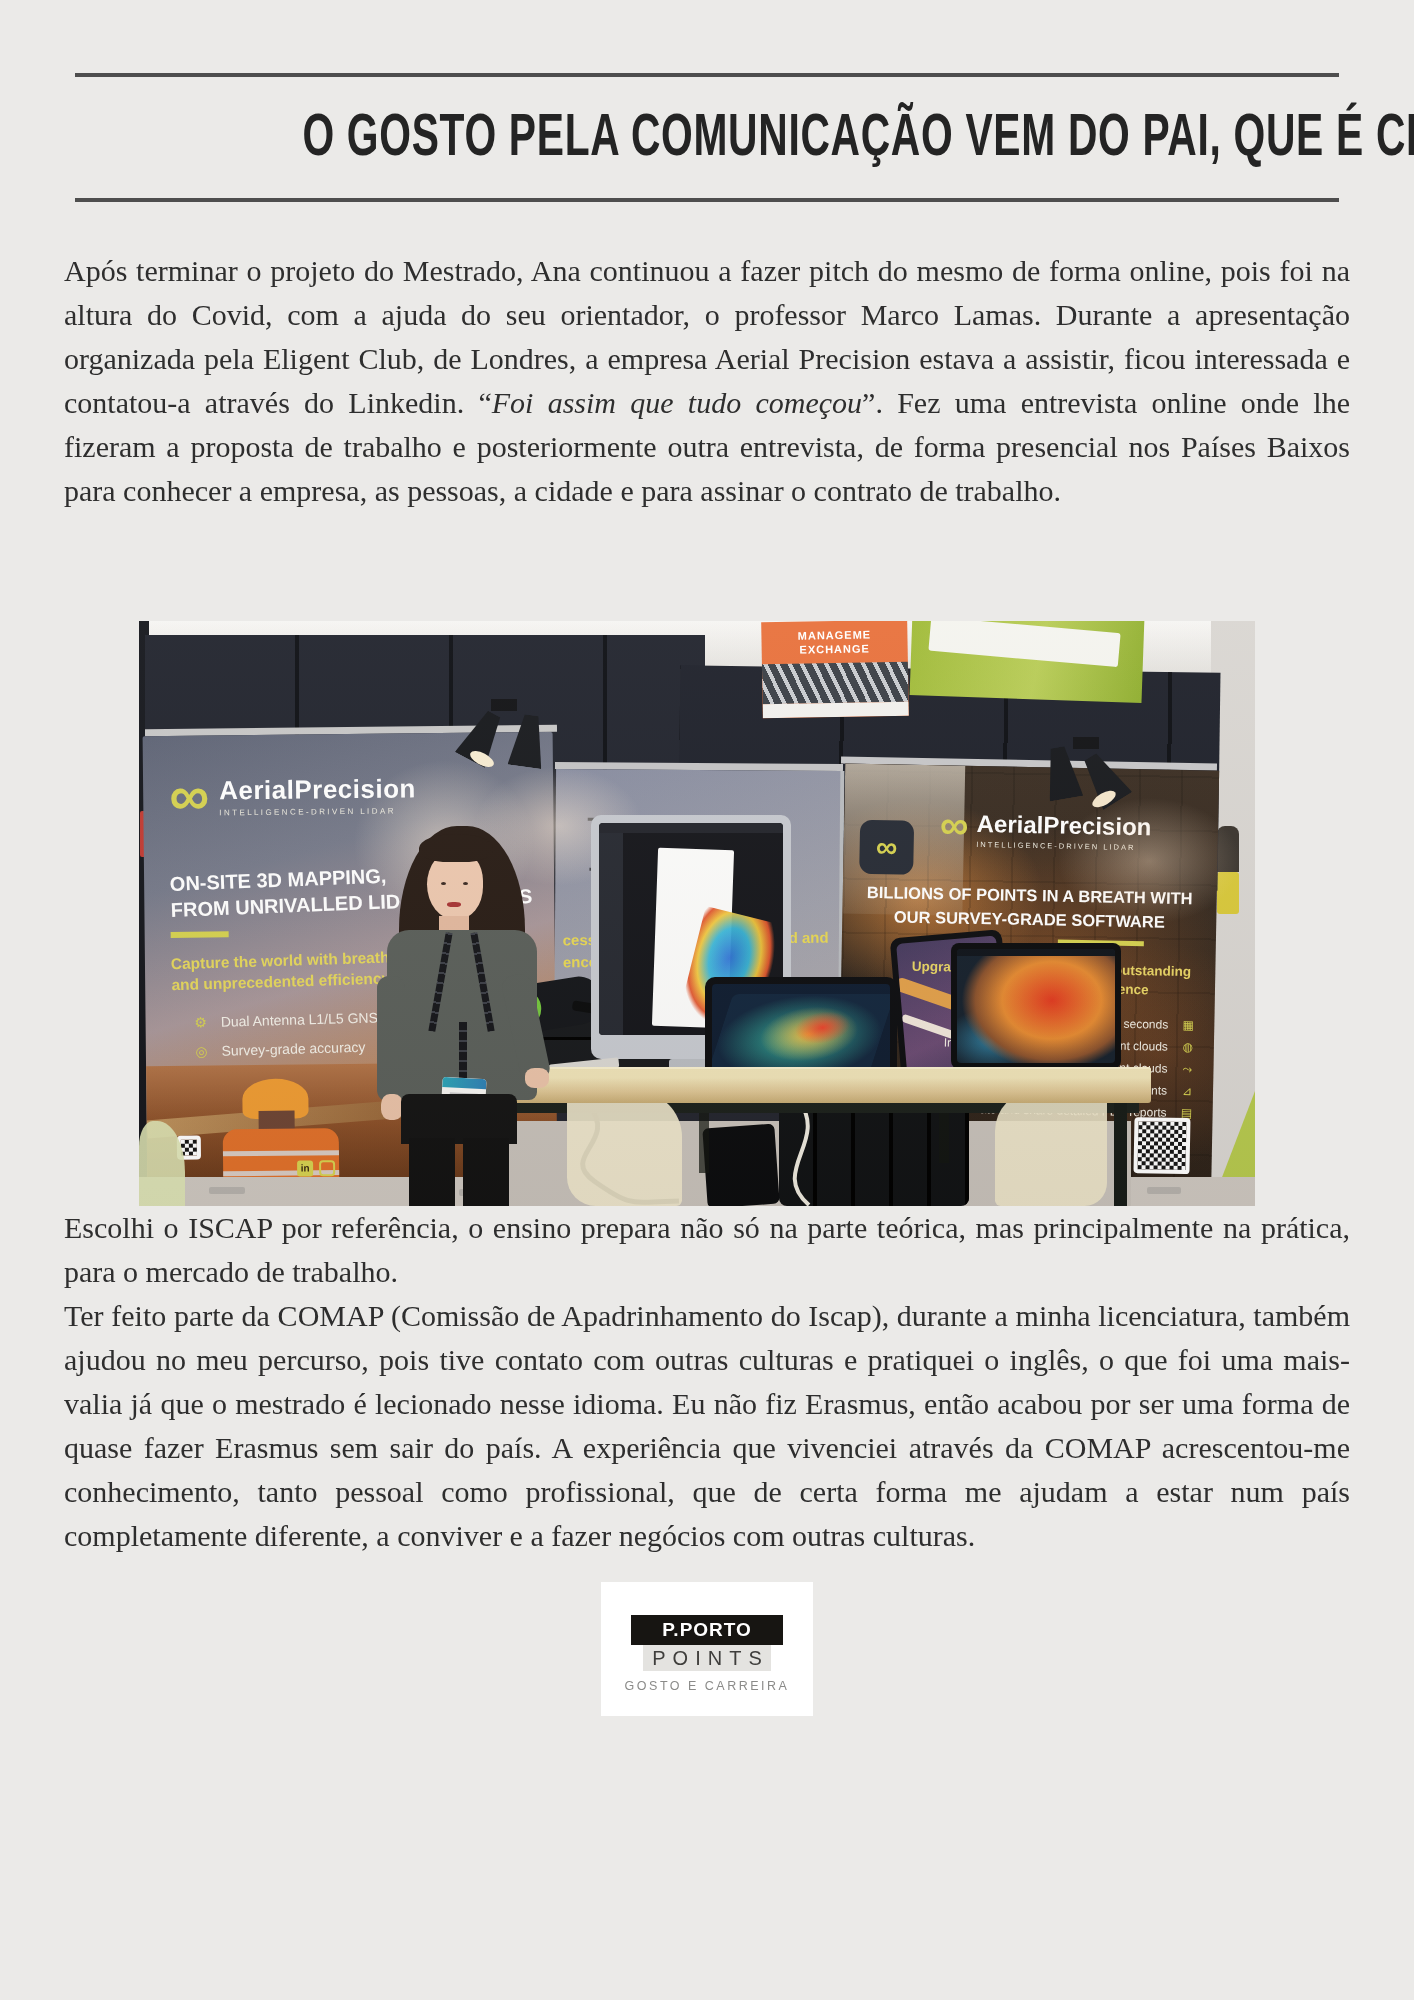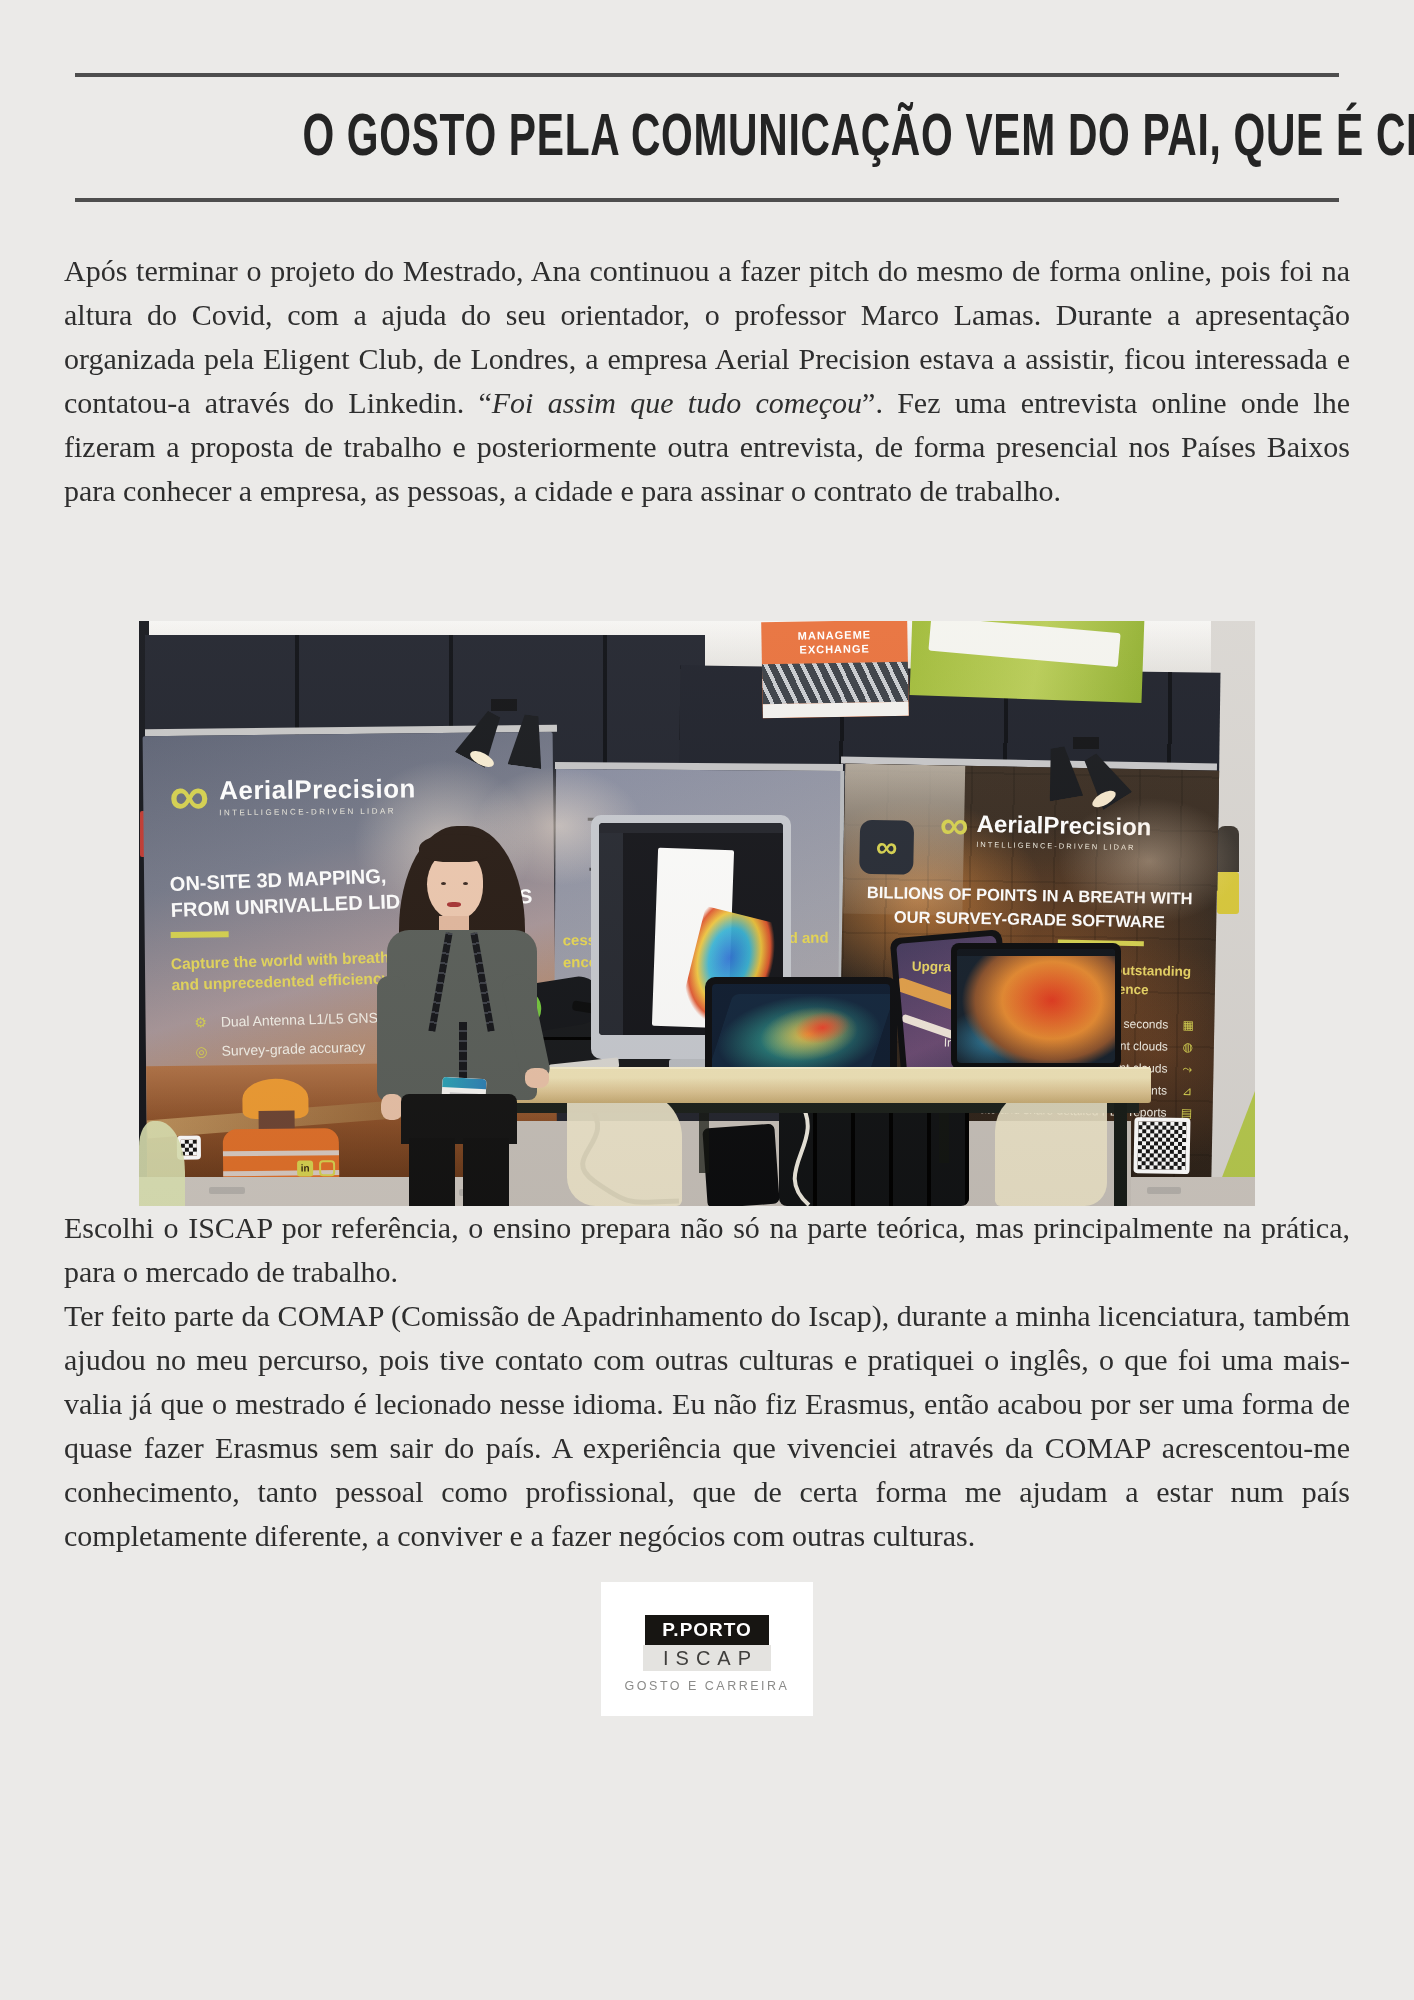--- a/index.html
+++ b/index.html
@@ -18,21 +18,21 @@
   
   .photo { position:relative; width:1116px; height:585px; margin:20px 0 0 139px; background:#23252e; overflow:hidden; }
   .abs { position:absolute; }
   .fico { color:#d6d250; display:inline-block; width:24px; text-align:center; }
   .featrow { display:flex; align-items:flex-start; gap:8px; margin-bottom:13px; }
   .ylw { color:#e5d75c; }
   .wht { color:#f3f0e8; }
   .qr { background:repeating-conic-gradient(#151515 0% 25%, #ffffff 0% 50%); background-size:8px 8px; border:4px solid #fff; border-radius:4px; }
   
   .footer-box { width:212px; height:134px; background:#ffffff; margin:24px auto 0; padding-top:33px; }
-  .pporto { width:124px; height:30px; background:#171512; color:#fff; font-weight:700; font-size:19px; letter-spacing:1px; text-align:center; line-height:30px; margin:0 auto; }
+  .pporto { width:152px; height:30px; background:#171512; color:#fff; font-weight:700; font-size:19px; letter-spacing:1px; text-align:center; line-height:30px; margin:0 auto; }
   .iscap { width:128px; height:26px; background:#e4e3e0; color:#3f3e3c; font-size:20px; letter-spacing:7px; padding-left:7px; text-align:center; line-height:26px; margin:0 auto; }
   .alumni { color:#8b8b89; font-size:12.5px; letter-spacing:2.5px; text-align:center; margin-top:8px; }
 </style>
 </head>
 <body>
 
 <div class="page">
 
   <div class="rule rule1"></div>
 
@@ -312,17 +312,17 @@
     </div>
 
     <div class="abs" style="left:0;top:0;width:1116px;height:585px;background:linear-gradient(180deg,rgba(255,250,240,.05),rgba(40,30,20,.06));pointer-events:none;"></div>
   </div>
 
   <p class="bodytext">Escolhi o ISCAP por referência, o ensino prepara não só na parte teórica, mas principalmente na prática, para o mercado de trabalho.</p>
   <p class="bodytext">Ter feito parte da COMAP (Comissão de Apadrinhamento do Iscap), durante a minha licenciatura, também ajudou no meu percurso, pois tive contato com outras culturas e pratiquei o inglês, o que foi uma mais-valia já que o mestrado é lecionado nesse idioma. Eu não fiz Erasmus, então acabou por ser uma forma de quase fazer Erasmus sem sair do país. A experiência que vivenciei através da COMAP acrescentou-me conhecimento, tanto pessoal como profissional, que de certa forma me ajudam a estar num país completamente diferente, a conviver e a fazer negócios com outras culturas.</p>
 
   <div class="footer-box">
     <div class="pporto">P.PORTO</div>
-    <div class="iscap">ISCAP</div>
+    <div class="iscap">POINTS</div>
     <div class="alumni">GOSTO E CARREIRA</div>
   </div>
 
 </div>
 
 </body></html>

